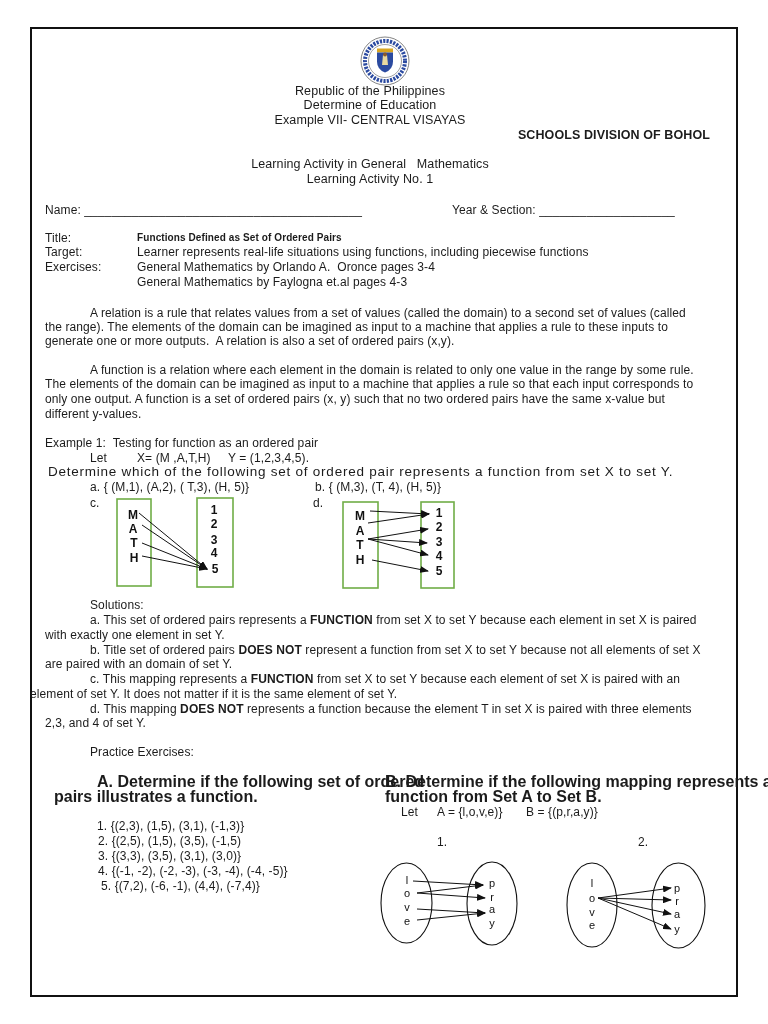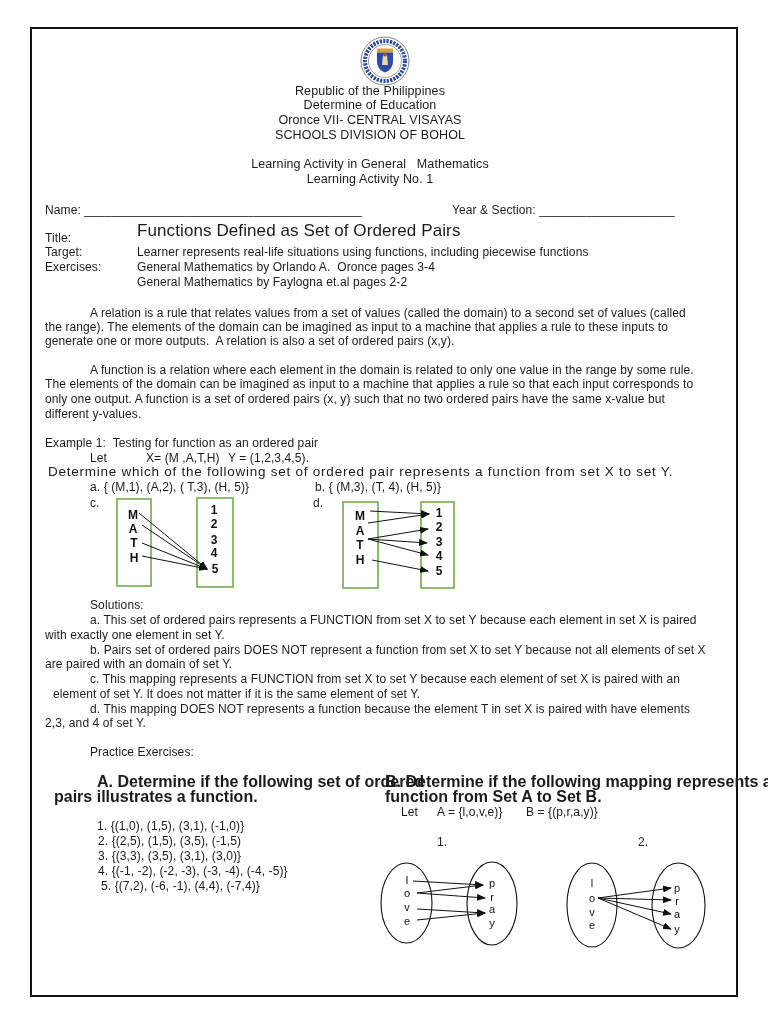--- a/index.html
+++ b/index.html
@@ -8,21 +8,21 @@
     background: #ffffff; color: #1b1b1b;
     font-family: "Liberation Sans", sans-serif; font-size: 12px;
   }
   .page-border {
     position: absolute; left: 30px; top: 27px; width: 704px; height: 966px;
     border: 2px solid #111;
   }
   .ln { position: absolute; white-space: pre; line-height: 14px; height: 14px; letter-spacing: 0.1px; }
   .center { left: 30px; width: 680px; text-align: center; }
   .hdr { font-size: 12.5px; }
-  .b { font-weight: normal; }
+  .b { font-weight: bold; text-align: right; }
   .sb { font-weight: bold; font-size: 16px; letter-spacing: 0; }
   .big { font-size: 13.5px; letter-spacing: 0.75px; }
   svg { position: absolute; overflow: visible; }
   svg text { font-family: "Liberation Sans", sans-serif; }
   .dlabel { font-size: 12px; font-weight: bold; fill: #111; }
   .mlabel { font-size: 11px; fill: #111; }
 </style>
 </head>
 <body>
 
@@ -33,52 +33,52 @@
   <circle cx="25" cy="25" r="20" fill="none" stroke="#2b4aa0" stroke-width="4" stroke-dasharray="2.2 1.2"></circle>
   <circle cx="25" cy="25" r="16.5" fill="#fff" stroke="#444" stroke-width="0.5"></circle>
   <rect x="17" y="12.5" width="16" height="4" fill="#d9a520"></rect>
   <path d="M17,16.5 h16 v9 q0,8 -8,11 q-8,-3 -8,-11 z" fill="#2b4aa0"></path>
   <path d="M23,19 l4,0 l1,10 l-6,0 z" fill="#e9d9a0"></path>
   <circle cx="25" cy="18.5" r="2" fill="#8b5a2b"></circle>
 </svg>
 
 <div class="ln center hdr" style="top:84px">Republic of the Philippines</div>
 <div class="ln center hdr" style="top:98px">Determine of Education</div>
-<div class="ln center hdr" style="top:113px">Oronce VII- CENTRAL VISAYAS</div>
+<div class="ln center hdr" style="top:113px">Example VII- CENTRAL VISAYAS</div>
 <div class="ln center hdr b" style="top:128px">SCHOOLS DIVISION OF BOHOL</div>
 <div class="ln center hdr" style="top:157px">Learning Activity in General   Mathematics</div>
 <div class="ln center hdr" style="top:172px">Learning Activity No. 1</div>
 
 <div class="ln" style="top:203px;left:45px"><span>Name: </span><span>_________________________________________</span></div>
 <div class="ln" style="top:203px;left:452px"><span>Year &amp; Section: </span><span>____________________</span></div>
 
 <div class="ln" style="top:231px;left:45px">Title:</div>
-<div class="ln b" style="top:224px;left:137px;font-size:17px">Functions Defined as Set of Ordered Pairs</div>
+<div class="ln b" style="top:231px;left:137px;font-size:10px">Functions Defined as Set of Ordered Pairs</div>
 <div class="ln" style="top:245px;left:45px">Target:</div>
 <div class="ln" style="top:245px;left:137px">Learner represents real-life situations using functions, including piecewise functions</div>
 <div class="ln" style="top:260px;left:45px">Exercises:</div>
 <div class="ln" style="top:260px;left:137px">General Mathematics by Orlando A.  Oronce pages 3-4</div>
-<div class="ln" style="top:275px;left:137px">General Mathematics by Faylogna et.al pages 2-2</div>
+<div class="ln" style="top:275px;left:137px">General Mathematics by Faylogna et.al pages 4-3</div>
 
 <div>
   <div class="ln" style="top:306px;left:90px">A relation is a rule that relates values from a set of values (called the domain) to a second set of values (called</div>
   <div class="ln" style="top:320px;left:45px">the range). The elements of the domain can be imagined as input to a machine that applies a rule to these inputs to</div>
   <div class="ln" style="top:334px;left:45px">generate one or more outputs.  A relation is also a set of ordered pairs (x,y).</div>
 </div>
 
 <div>
   <div class="ln" style="top:363px;left:90px">A function is a relation where each element in the domain is related to only one value in the range by some rule.</div>
   <div class="ln" style="top:377px;left:45px">The elements of the domain can be imagined as input to a machine that applies a rule so that each input corresponds to</div>
   <div class="ln" style="top:392px;left:45px">only one output. A function is a set of ordered pairs (x, y) such that no two ordered pairs have the same x-value but</div>
   <div class="ln" style="top:407px;left:45px">different y-values.</div>
 </div>
 
 <div class="ln" style="top:436px;left:45px">Example 1:  Testing for function as an ordered pair</div>
 <div class="ln" style="top:451px;left:90px">Let</div>
-<div class="ln" style="top:451px;left:146px">X= (M ,A,T,H)</div>
+<div class="ln" style="top:451px;left:137px">X= (M ,A,T,H)</div>
 <div class="ln" style="top:451px;left:228px">Y = (1,2,3,4,5).</div>
 <div class="ln big" style="top:465px;left:48px">Determine which of the following set of ordered pair represents a function from set X to set Y.</div>
 <div class="ln" style="top:480px;left:90px">a. { (M,1), (A,2), ( T,3), (H, 5)}</div>
 <div class="ln" style="top:480px;left:315px">b. { (M,3), (T, 4), (H, 5)}</div>
 <div class="ln" style="top:496px;left:90px">c.</div>
 <div class="ln" style="top:496px;left:313px">d.</div>
 
 <svg style="left:100px;top:495px" width="150" height="100">
   <defs>
       <marker id="ah-c" markerWidth="9" markerHeight="7" refX="8" refY="3.5" orient="auto" markerUnits="userSpaceOnUse">
@@ -129,35 +129,35 @@
       <line x1="58" y1="49" x2="118" y2="65" stroke="#111" stroke-width="1" marker-end="url(#ah-d)"></line>
       <line x1="62" y1="70" x2="118" y2="81" stroke="#111" stroke-width="1" marker-end="url(#ah-d)"></line>
     </g>
 </svg>
 
 <div class="ln" style="top:598px;left:90px">Solutions:</div>
 
 <div class="ln" style="top:613px;left:90px"><span>a. This set of ordered pairs represents a </span><span class="b">FUNCTION</span><span> from set X to set Y because each element in set X is paired</span></div>
 <div class="ln" style="top:628px;left:45px">with exactly one element in set Y.</div>
 
-<div class="ln" style="top:643px;left:90px"><span>b. Pairs set of ordered pairs </span><span class="b">DOES NOT</span><span> represent a function from set X to set Y because not all elements of set X</span></div>
+<div class="ln" style="top:643px;left:90px"><span>b. Title set of ordered pairs </span><span class="b">DOES NOT</span><span> represent a function from set X to set Y because not all elements of set X</span></div>
 <div class="ln" style="top:657px;left:45px">are paired with an domain of set Y.</div>
 
 <div class="ln" style="top:672px;left:90px"><span>c. This mapping represents a </span><span class="b">FUNCTION</span><span> from set X to set Y because each element of set X is paired with an</span></div>
-<div class="ln" style="top:687px;left:53px">element of set Y. It does not matter if it is the same element of set Y.</div>
-
-<div class="ln" style="top:702px;left:90px"><span>d. This mapping </span><span class="b">DOES NOT</span><span> represents a function because the element T in set X is paired with have elements</span></div>
+<div class="ln" style="top:687px;left:30px">element of set Y. It does not matter if it is the same element of set Y.</div>
+
+<div class="ln" style="top:702px;left:90px"><span>d. This mapping </span><span class="b">DOES NOT</span><span> represents a function because the element T in set X is paired with three elements</span></div>
 <div class="ln" style="top:716px;left:45px">2,3, and 4 of set Y.</div>
 
 <div class="ln" style="top:745px;left:90px">Practice Exercises:</div>
 
 <div class="ln sb" style="top:775px;left:97px">A. Determine if the following set of ordered</div>
 <div class="ln sb" style="top:790px;left:54px">pairs illustrates a function.</div>
 
-<div class="ln" style="top:819px;left:97px">1. {(1,0), (1,5), (3,1), (-1,0)}</div>
+<div class="ln" style="top:819px;left:97px">1. {(2,3), (1,5), (3,1), (-1,3)}</div>
 <div class="ln" style="top:834px;left:98px">2. {(2,5), (1,5), (3,5), (-1,5)</div>
 <div class="ln" style="top:849px;left:98px">3. {(3,3), (3,5), (3,1), (3,0)}</div>
 <div class="ln" style="top:864px;left:98px">4. {(-1, -2), (-2, -3), (-3, -4), (-4, -5)}</div>
 <div class="ln" style="top:879px;left:101px">5. {(7,2), (-6, -1), (4,4), (-7,4)}</div>
 
 <div class="ln sb" style="top:775px;left:385px">B. Determine if the following mapping represents a</div>
 <div class="ln sb" style="top:790px;left:385px">function from Set A to Set B.</div>
 <div class="ln" style="top:805px;left:401px">Let</div>
 <div class="ln" style="top:805px;left:437px">A = {l,o,v,e)}</div>
 <div class="ln" style="top:805px;left:526px">B = {(p,r,a,y)}</div>

